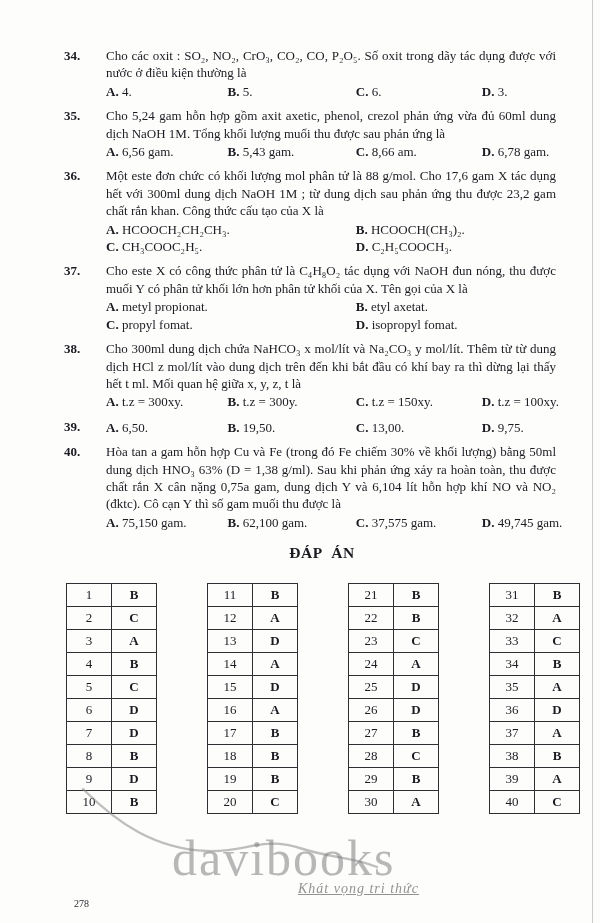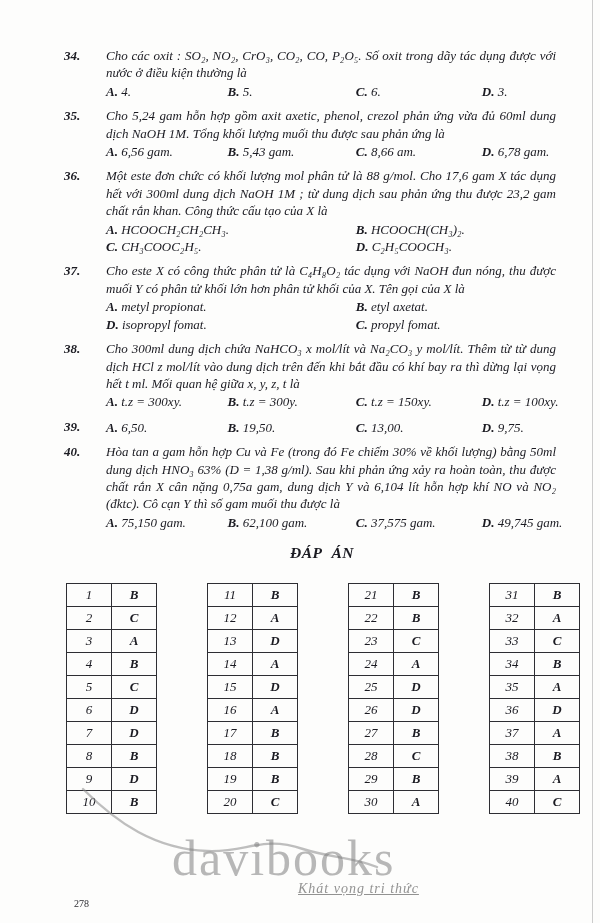--- a/index.html
+++ b/index.html
@@ -1,20 +1,20 @@
 <!DOCTYPE html>
 <html><head>
 <meta charset="utf-8">
 <style>
   * { margin:0; padding:0; box-sizing:border-box; }
   html,body { background:#e9e9e9; }
   body { font-family:"Liberation Serif","DejaVu Serif",serif; }
   .page { position:relative; width:600px; height:923px; margin:0 auto; background:#fdfdfc; color:#1b1b22; overflow:hidden; }
   .scan-edge { position:absolute; top:0; right:7px; width:1px; height:100%; background:#cccccc; }
-  .content { position:absolute; top:47px; left:64px; width:516px;font-style:italic; }
+  .content { position:absolute; top:47px; left:64px; width:516px; }
   .question { display:flex; margin-bottom:7px; font-size:13px; line-height:1.34; }
   .qnum { width:27px; font-weight:bold; flex:none; text-align:left; }
   .qbody { flex:1; padding-left:3px; padding-right:24px;margin-left:12px; }
   .qtext { text-align:justify; }
   .opts { display:grid; margin-top:1px; }
   .opts-4 { grid-template-columns:27% 28.5% 28% 16.5%; }
   .opts-2 { grid-template-columns:55.5% 44.5%; }
   .opt { white-space:nowrap; }
   .olet { font-weight:bold; }
   .answer-section { margin-top:13px; }
@@ -76,30 +76,30 @@
       </div>
     </div>
 
     <div class="question">
       <div class="qnum">37.</div>
       <div class="qbody">
         <p class="qtext">Cho este X có công thức phân tử là C₄H₈O₂ tác dụng với NaOH đun nóng, thu được muối Y có phân tử khối lớn hơn phân tử khối của X. Tên gọi của X là</p>
         <div class="opts opts-2">
           <span class="opt"><span class="olet">A.</span> <span>metyl propionat.</span></span>
           <span class="opt"><span class="olet">B.</span> <span>etyl axetat.</span></span>
+          <span class="opt"><span class="olet">C.</span> <span>propyl fomat.</span></span>
           <span class="opt"><span class="olet">D.</span> <span>isopropyl fomat.</span></span>
-          <span class="opt"><span class="olet">C.</span> <span>propyl fomat.</span></span>
         </div>
       </div>
     </div>
 
     <div class="question">
       <div class="qnum">38.</div>
       <div class="qbody">
-        <p class="qtext">Cho 300ml dung dịch chứa NaHCO₃ x mol/lít và Na₂CO₃ y mol/lít. Thêm từ từ dung dịch HCl z mol/lít vào dung dịch trên đến khi bắt đầu có khí bay ra thì dừng lại vọng hết t ml. Mối quan hệ giữa x, y, z, t là</p>
+        <p class="qtext">Cho 300ml dung dịch chứa NaHCO₃ x mol/lít và Na₂CO₃ y mol/lít. Thêm từ từ dung dịch HCl z mol/lít vào dung dịch trên đến khi bắt đầu có khí bay ra thì dừng lại thấy hết t ml. Mối quan hệ giữa x, y, z, t là</p>
         <div class="opts opts-4">
           <span class="opt"><span class="olet">A.</span> <span>t.z = 300xy.</span></span>
           <span class="opt"><span class="olet">B.</span> <span>t.z = 300y.</span></span>
           <span class="opt"><span class="olet">C.</span> <span>t.z = 150xy.</span></span>
           <span class="opt"><span class="olet">D.</span> <span>t.z = 100xy.</span></span>
         </div>
       </div>
     </div>
 
     <div class="question">

